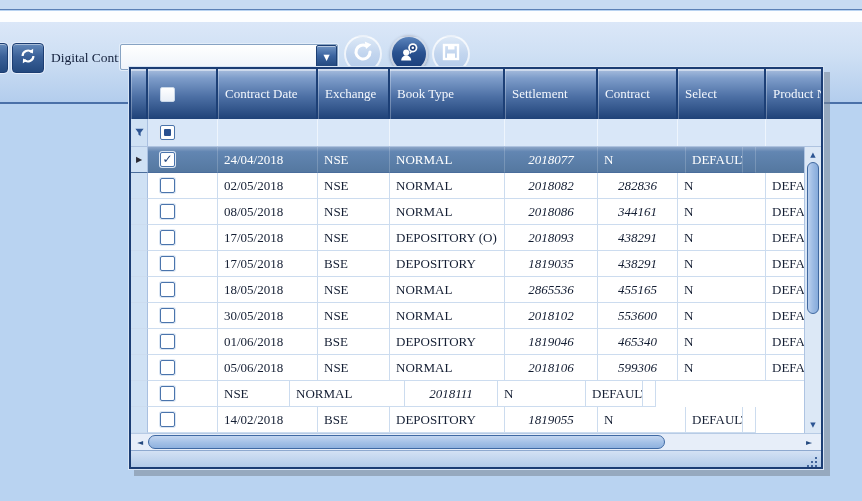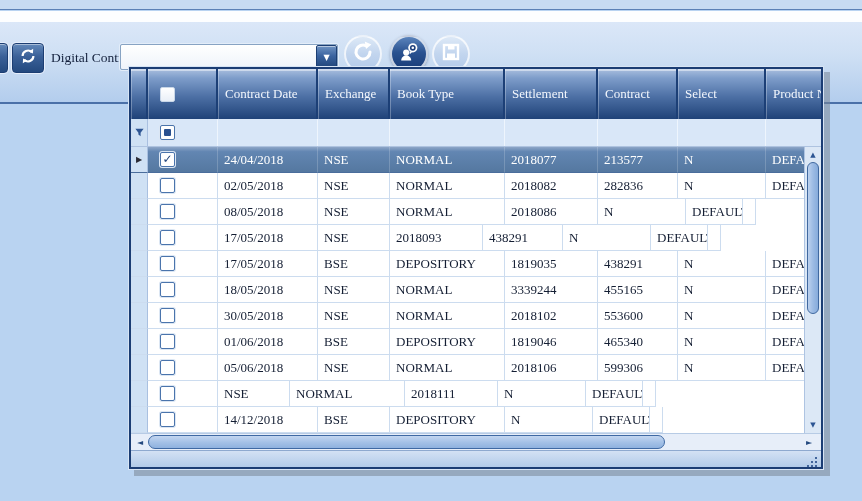--- a/index.html
+++ b/index.html
@@ -85,21 +85,21 @@
     border-bottom:1px solid #aec3e0; flex:none; overflow:hidden; }
   .fc { flex:none; border-right:1px solid #eef5fd; display:flex; align-items:center; }
   .fc.col-ind { background:#cfe1f4; justify-content:center; border-right:1px solid #a9c0e0; }
 
   
   .grid-body { height:286px; position:relative; overflow:hidden; flex:none; background:#fff; }
   .row { display:flex; height:26px; cursor:pointer; }
   .cell { flex:none; height:26px; line-height:25px; font-size:13px;
     border-right:1px solid #ccdcef; border-bottom:1px solid #ccdcef;
     padding:0 6px; white-space:nowrap; overflow:hidden; }
-  .cell.num { text-align:left; }
+  .cell.num { text-align:center;font-style:italic; }
   .cell.col-ind { background:#cfe1f4; border-right:1px solid #a9c0e0; padding:0;
     display:flex; align-items:center; justify-content:center; }
   .cell.col-check { padding:0; display:flex; align-items:center; }
   .row .row-arrow { display:none; font-size:8px; color:#2a2a33; }
   .row.selected .row-arrow { display:block; }
   .row.selected { background:linear-gradient(180deg,#8ea6c7 0%,#6286b2 18%,#54779f 100%); color:#fff; }
   .row.selected .cell { border-right-color:rgba(255,255,255,.18); border-bottom-color:#4a6d9c; }
   .row.selected .cell.col-ind { background:#cfe1f4; border-right-color:#a9c0e0; }
 
   
@@ -241,21 +241,20 @@
     <div class="cell col-ind">
       <span class="row-arrow icon-font">▶</span>
     </div>
     <div class="cell col-check">
       <span class="cb row-cb checked"></span>
     </div>
     <div class="cell col-date">24/04/2018</div>
     <div class="cell col-exch">NSE</div>
     <div class="cell col-book">NORMAL</div>
     <div class="cell col-sett num">2018077</div>
-    <div class="cell col-con num">213577</div>
     <div class="cell col-sel">N</div>
     <div class="cell col-prod">DEFAULT</div>
     <div class="cell col-filler"></div>
   </div>
 
   <div class="row">
     <div class="cell col-ind">
       
     </div>
     <div class="cell col-check">
@@ -275,34 +274,36 @@
     <div class="cell col-ind">
       
     </div>
     <div class="cell col-check">
       <span class="cb row-cb"></span>
     </div>
     <div class="cell col-date">08/05/2018</div>
     <div class="cell col-exch">NSE</div>
     <div class="cell col-book">NORMAL</div>
     <div class="cell col-sett num">2018086</div>
+    <div class="cell col-con num">344161</div>
     <div class="cell col-sel">N</div>
     <div class="cell col-prod">DEFAULT</div>
     <div class="cell col-filler"></div>
   </div>
 
   <div class="row">
     <div class="cell col-ind">
       
     </div>
     <div class="cell col-check">
       <span class="cb row-cb"></span>
     </div>
     <div class="cell col-date">17/05/2018</div>
     <div class="cell col-exch">NSE</div>
+    <div class="cell col-book">DEPOSITORY (O)</div>
     <div class="cell col-sett num">2018093</div>
     <div class="cell col-con num">438291</div>
     <div class="cell col-sel">N</div>
     <div class="cell col-prod">DEFAULT</div>
     <div class="cell col-filler"></div>
   </div>
 
   <div class="row">
     <div class="cell col-ind">
       
@@ -323,21 +324,21 @@
   <div class="row">
     <div class="cell col-ind">
       
     </div>
     <div class="cell col-check">
       <span class="cb row-cb"></span>
     </div>
     <div class="cell col-date">18/05/2018</div>
     <div class="cell col-exch">NSE</div>
     <div class="cell col-book">NORMAL</div>
-    <div class="cell col-sett num">3339244</div>
+    <div class="cell col-sett num">2865536</div>
     <div class="cell col-con num">455165</div>
     <div class="cell col-sel">N</div>
     <div class="cell col-prod">DEFAULT</div>
     <div class="cell col-filler"></div>
   </div>
 
   <div class="row">
     <div class="cell col-ind">
       
     </div>
@@ -403,23 +404,24 @@
     <div class="cell col-filler"></div>
   </div>
 
   <div class="row">
     <div class="cell col-ind">
       
     </div>
     <div class="cell col-check">
       <span class="cb row-cb"></span>
     </div>
-    <div class="cell col-date">14/12/2018</div>
+    <div class="cell col-date">14/02/2018</div>
     <div class="cell col-exch">BSE</div>
     <div class="cell col-book">DEPOSITORY</div>
+    <div class="cell col-sett num">1819055</div>
     <div class="cell col-sel">N</div>
     <div class="cell col-prod">DEFAULT</div>
     <div class="cell col-filler"></div>
   </div>
 </div>
       <div class="vscroll">
         <div class="vs-up icon-font">▲</div>
         <div class="vs-thumb"></div>
         <div class="vs-down icon-font">▼</div>
       </div>

